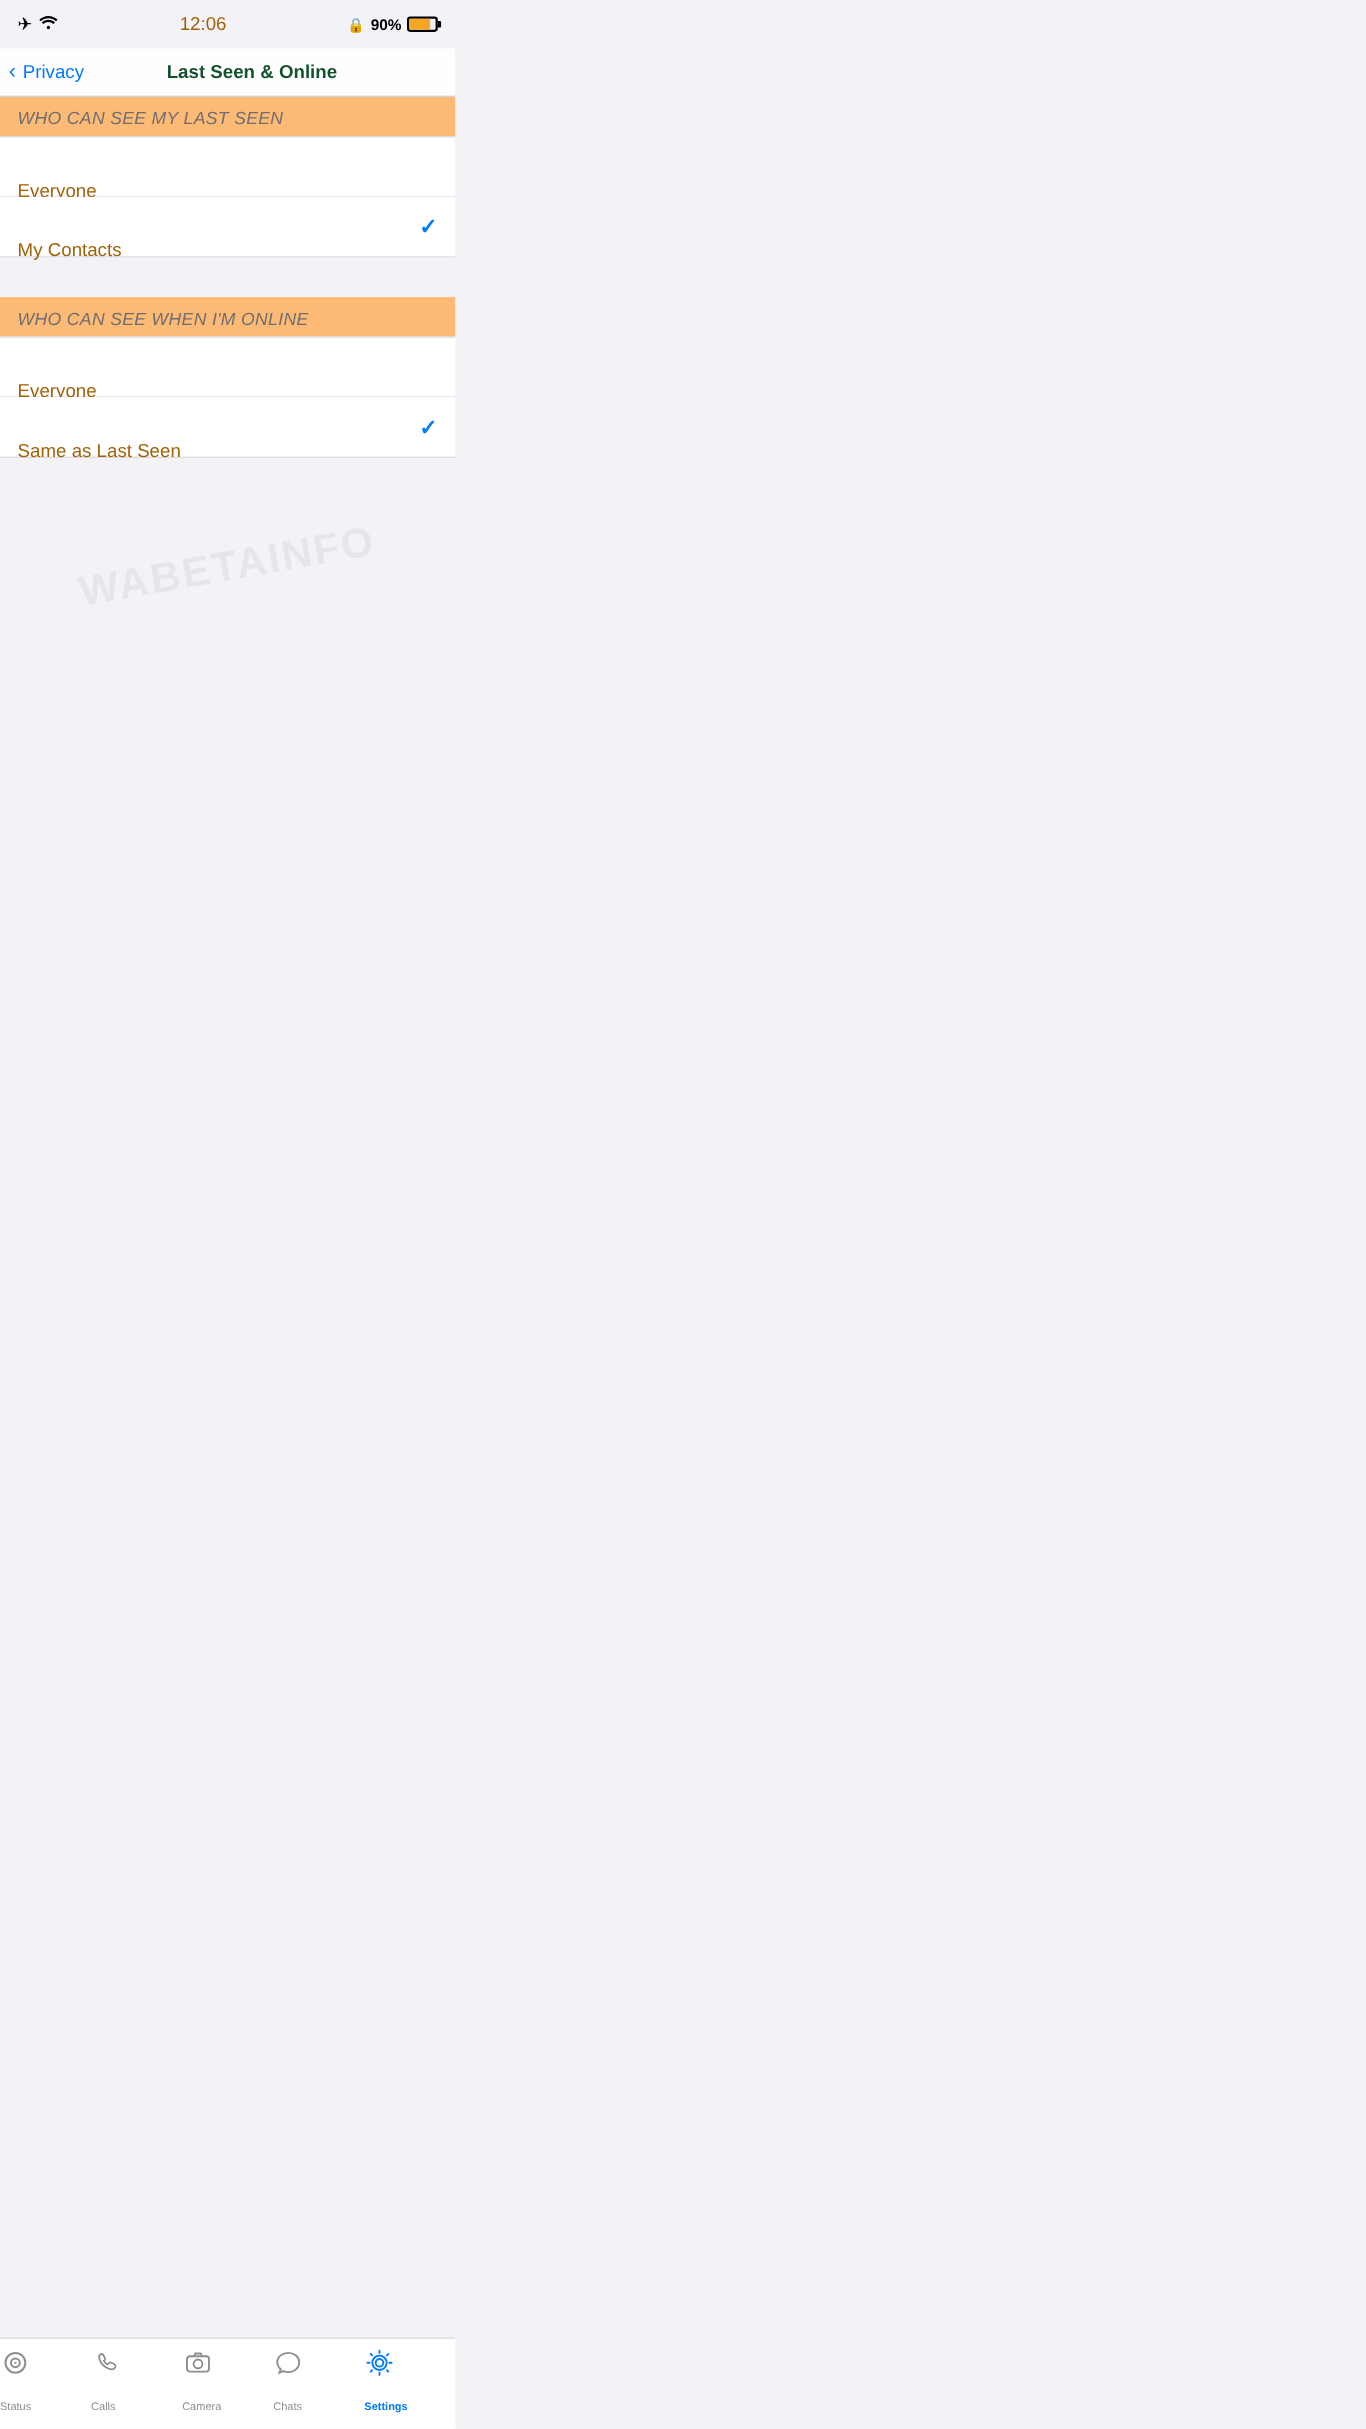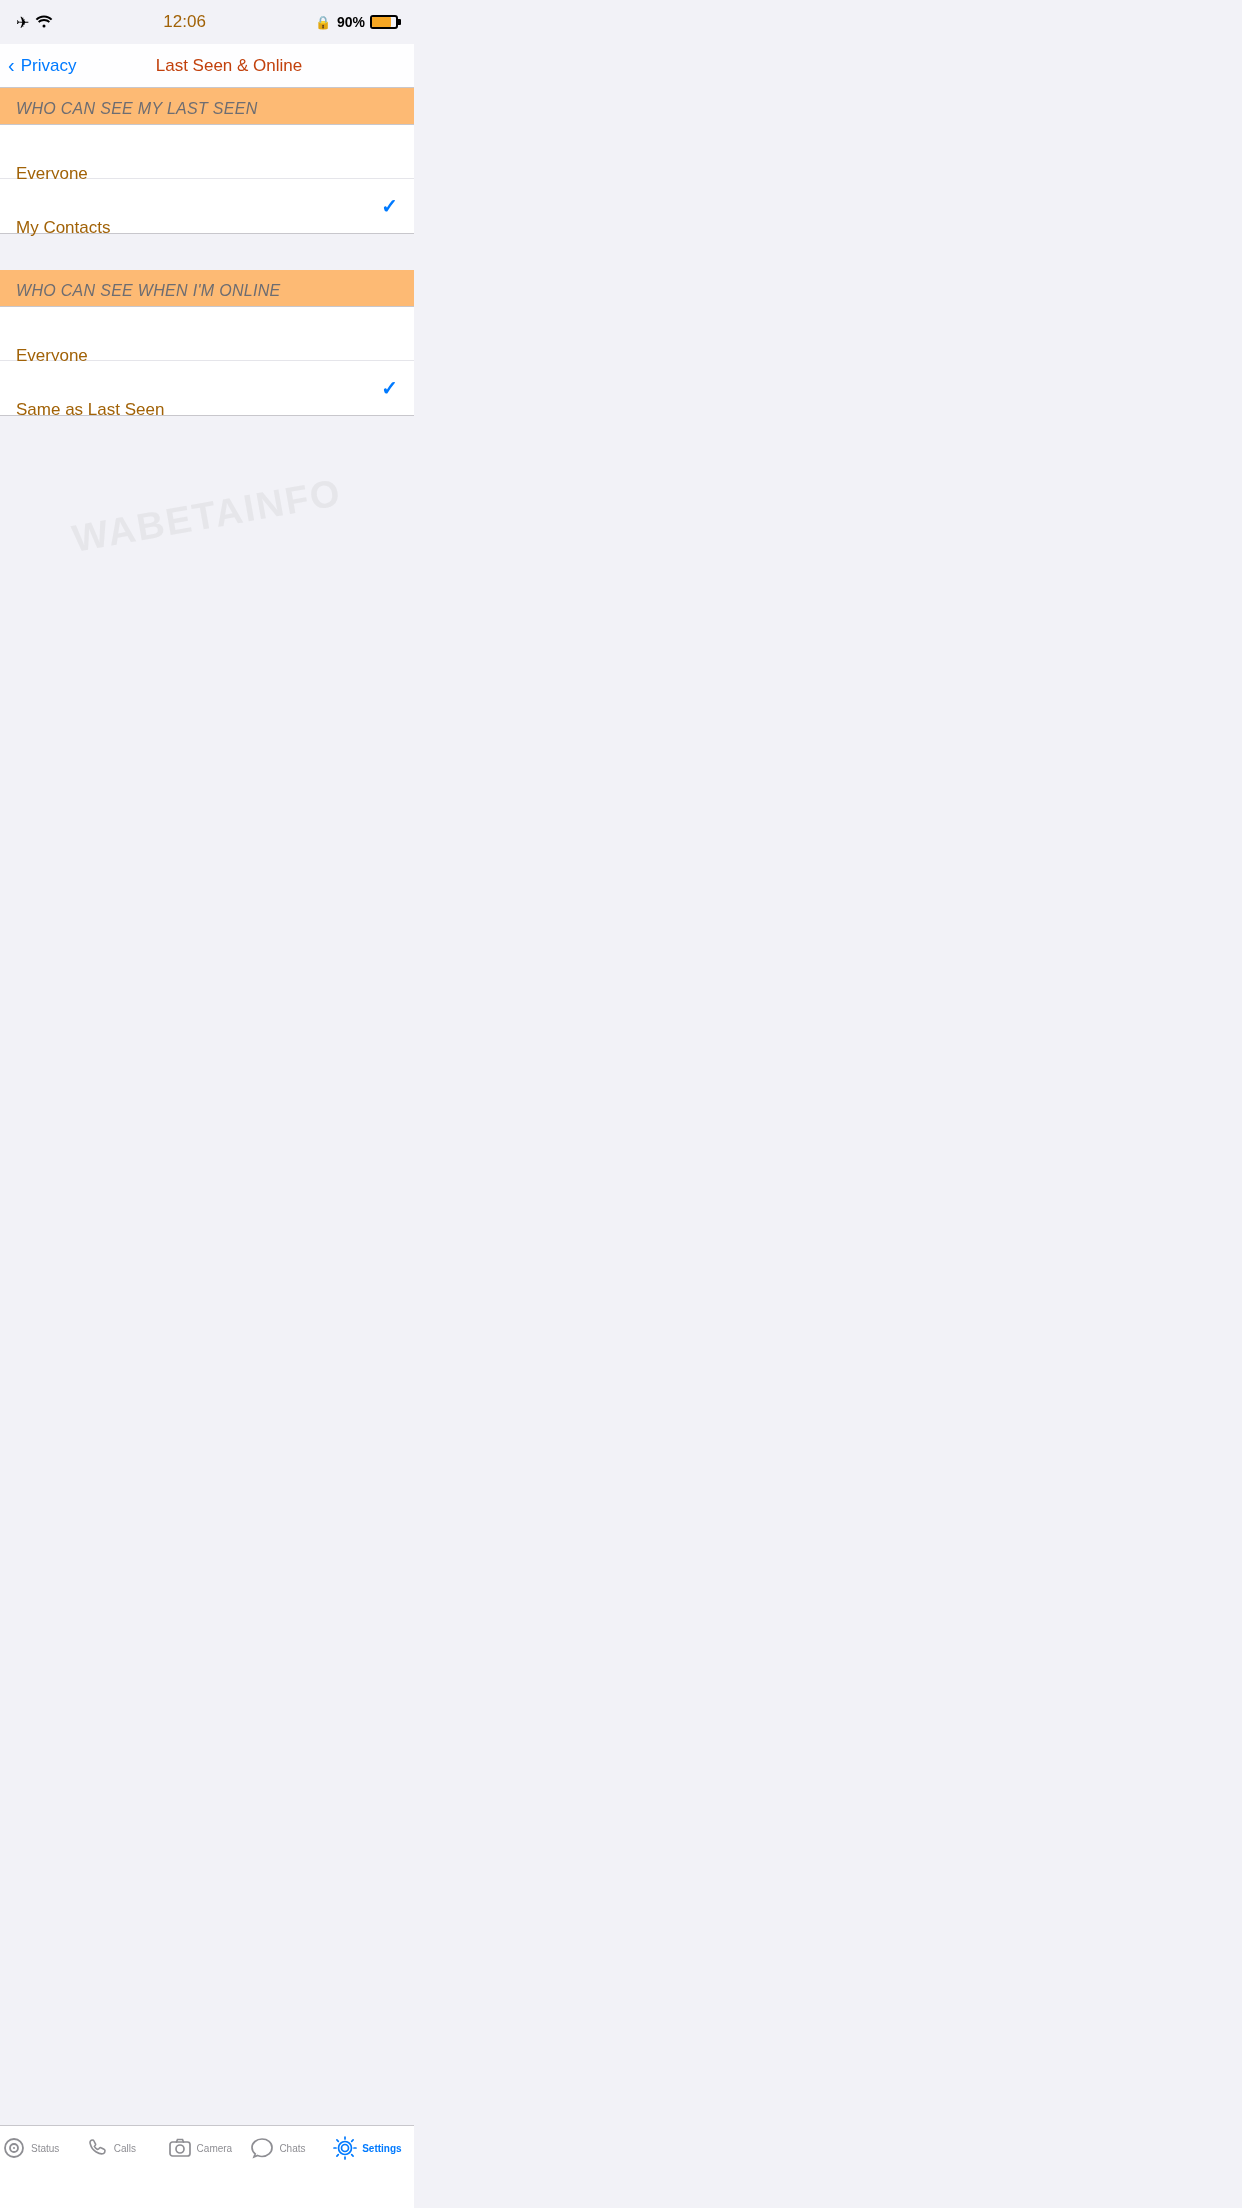--- a/index.html
+++ b/index.html
@@ -86,22 +86,22 @@
       font-size: 17px;
       cursor: pointer;
       gap: 4px;
     }
     .nav-back-chevron {
       font-size: 20px;
       margin-right: 2px;
     }
     .nav-title {
       font-size: 17px;
-      font-weight: 400;
-      color: #c2410c;
+      font-weight: 700;
+      color: #14532d;
       margin-left: 44px;
     }
 
     
     .section-header {
       background: #fdba74;
       padding: 12px 16px 6px 16px;
       font-size: 16px;
       font-weight: 400;
       color: #6d6d72;
@@ -173,22 +173,23 @@
       height: 83px;
       background: rgba(255,255,255,0.95);
       border-top: 1px solid #c8c7cc;
       display: flex;
       align-items: flex-start;
       padding-top: 8px;
     }
     .tab-item {
       flex: 1;
       display: flex;
-      align-items: center;
-      gap: 3px;
+      flex-direction: column;
+      align-items: flex-start;
+      gap: 21px;
       cursor: pointer;
     }
     .tab-icon {
       width: 28px;
       height: 28px;
       display: flex;
       align-items: center;
       justify-content: center;
     }
     .tab-label {

